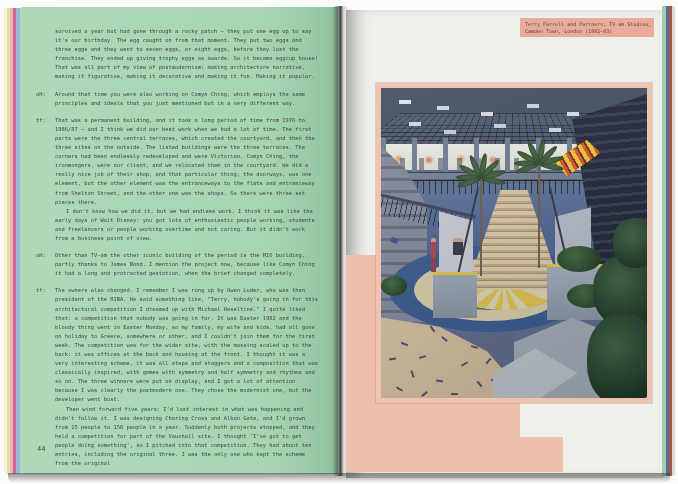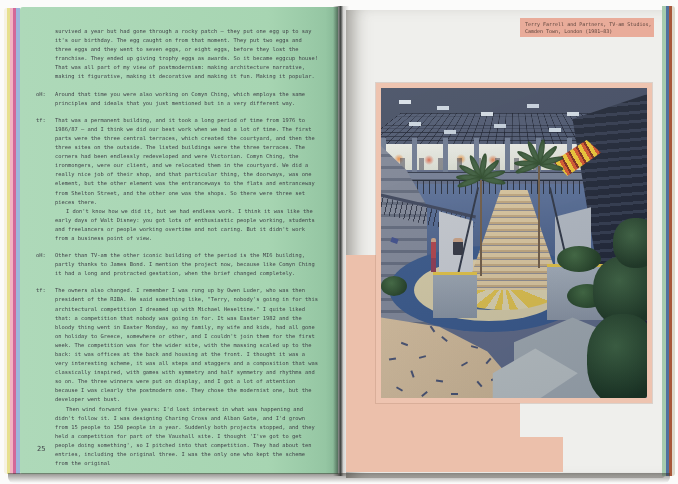--- a/index.html
+++ b/index.html
@@ -183,21 +183,21 @@
       <div class="qa">
         <span class="spk">oH:</span>
         <p>Other than TV-am the other iconic building of the period is the MI6 building, partly thanks to James Bond. I mention the project now, because like Comyn Ching it had a long and protracted gestation, when the brief changed completely.</p>
       </div>
       <div class="qa">
         <span class="spk">tf:</span>
         <p>The owners also changed. I remember I was rung up by Owen Luder, who was then president of the RIBA. He said something like, "Terry, nobody's going in for this architectural competition I dreamed up with Michael Heseltine." I quite liked that: a competition that nobody was going in for. It was Easter 1982 and the bloody thing went in Easter Monday, so my family, my wife and kids, had all gone on holiday to Greece, somewhere or other, and I couldn't join them for the first week. The competition was for the wider site, with the massing scaled up to the back: it was offices at the back and housing at the front. I thought it was a very interesting scheme, it was all steps and staggers and a composition that was classically inspired, with games with symmetry and half symmetry and rhythms and so on. The three winners were put on display, and I got a lot of attention because I was clearly the postmodern one. They chose the modernist one, but the developer went bust.</p>
         <p>Then wind forward five years: I'd lost interest in what was happening and didn't follow it. I was designing Charing Cross and Alban Gate, and I'd grown from 15 people to 150 people in a year. Suddenly both projects stopped, and they held a competition for part of the Vauxhall site. I thought 'I've got to get people doing something', so I pitched into that competition. They had about ten entries, including the original three. I was the only one who kept the scheme from the original</p>
       </div>
     </div>
-    <div class="pageno">25</div>
+    <div class="pageno">44</div>
   </div>
 
   <div class="gutter"></div>
 
   <div class="page-right">
     <div class="pm-strip"></div>
     <div class="pm-block"></div>
     <div class="pm-notch"></div>
 
     <div class="caption">

